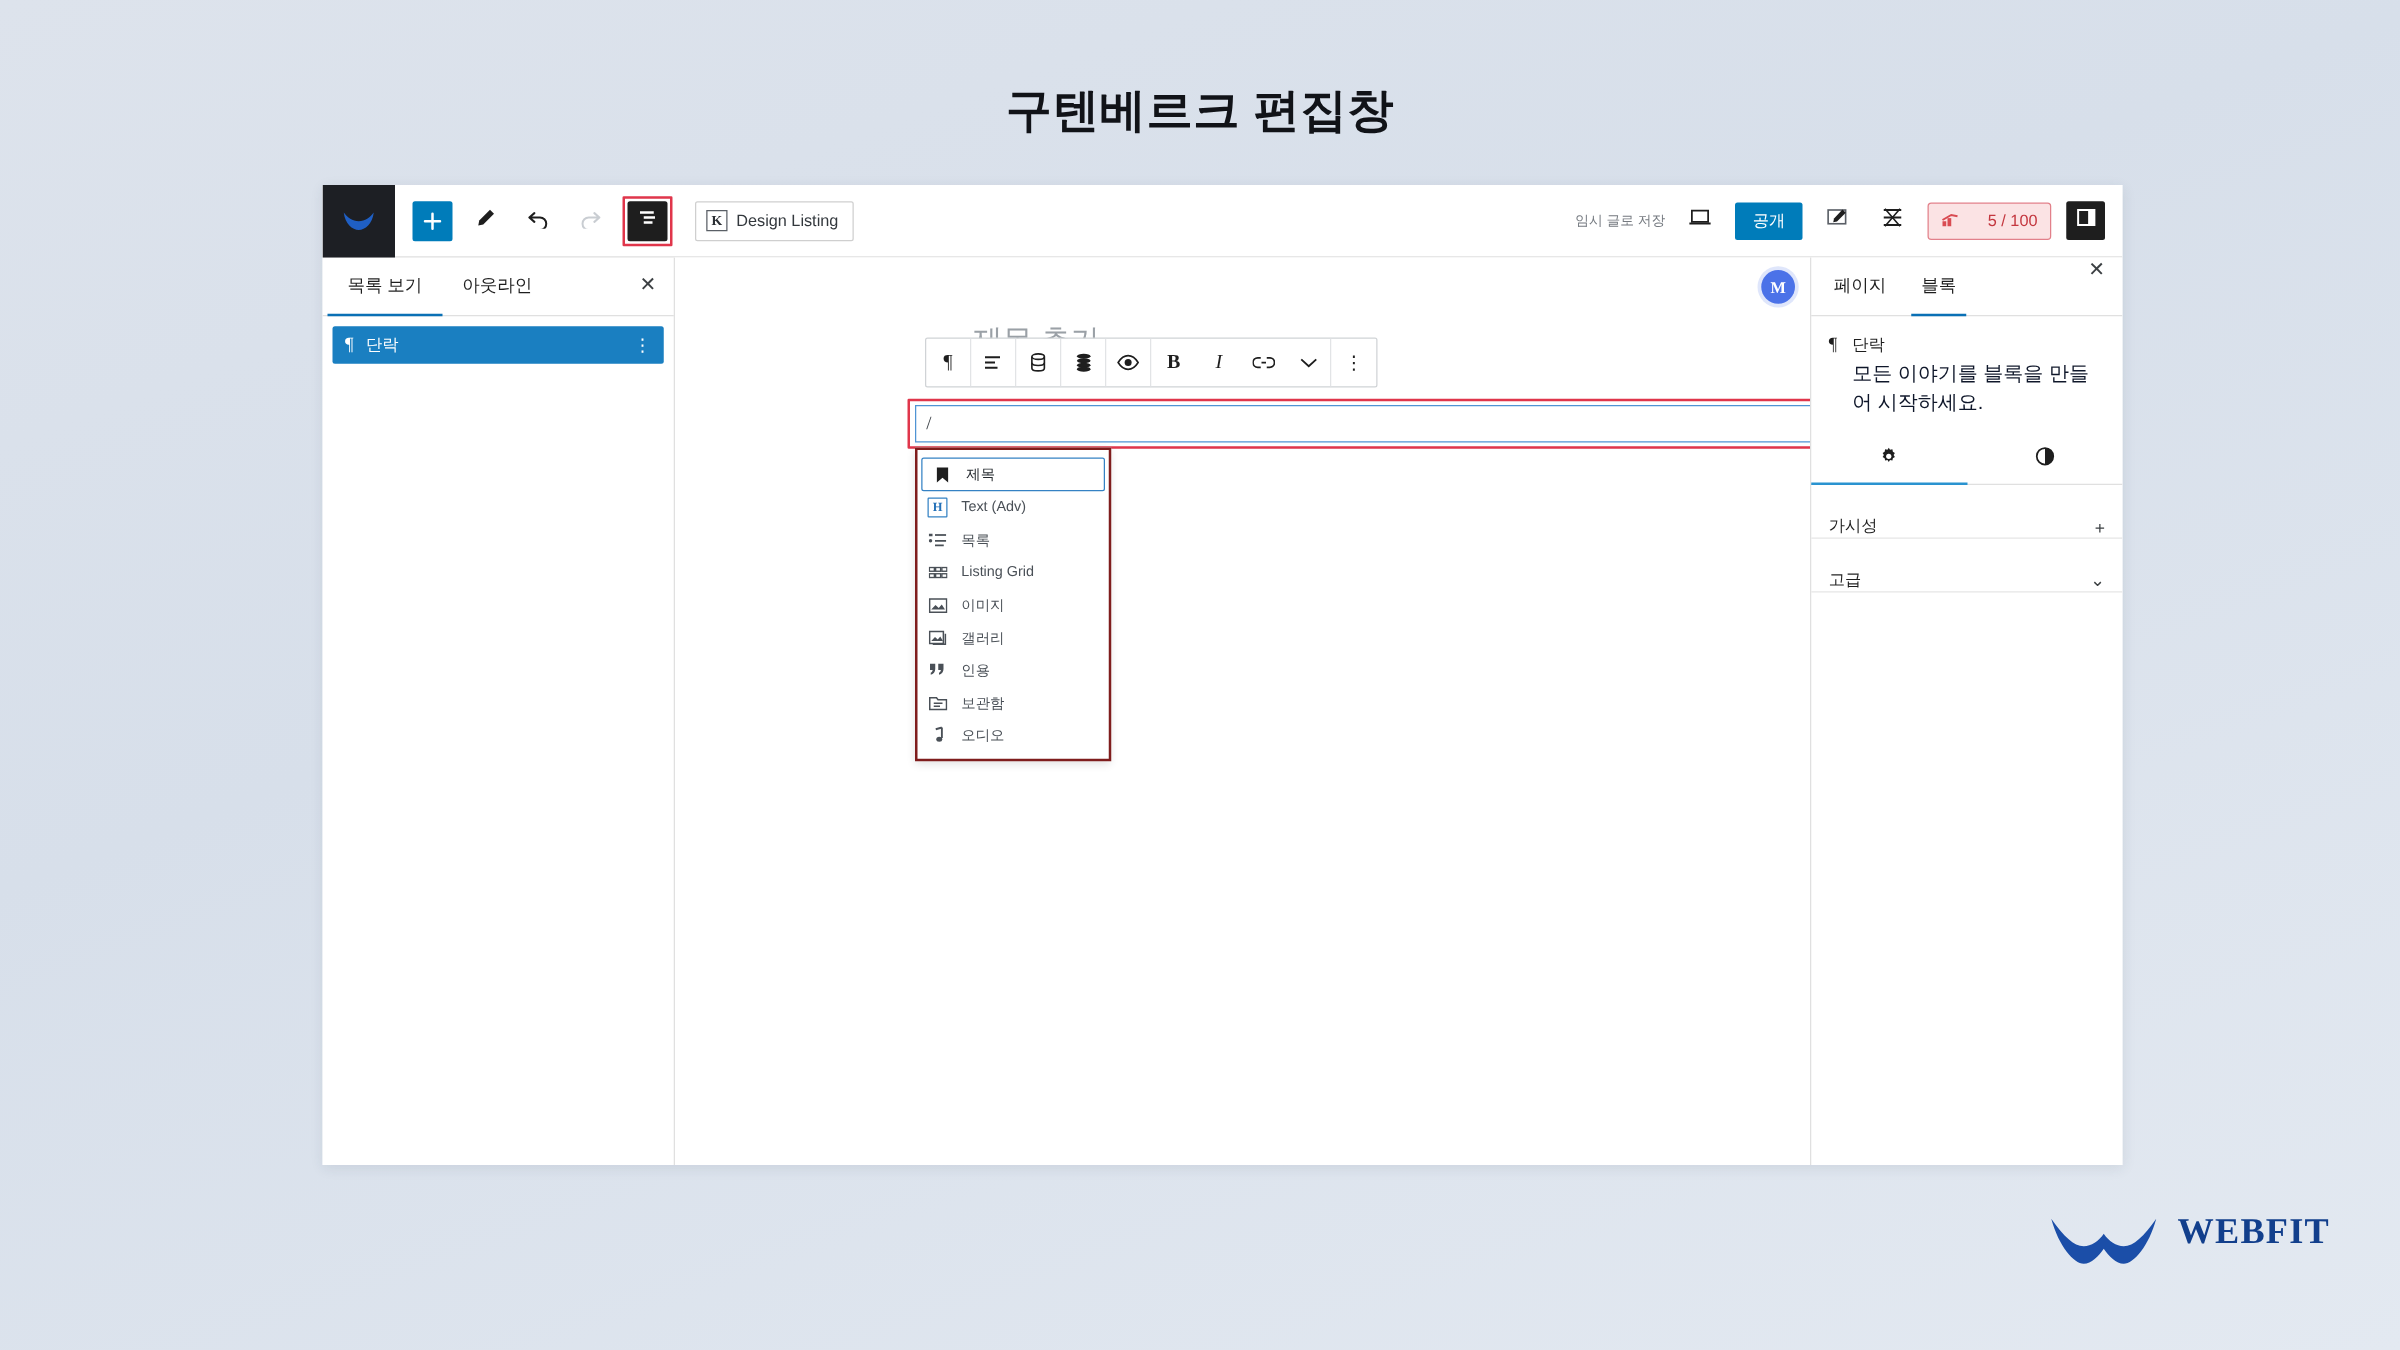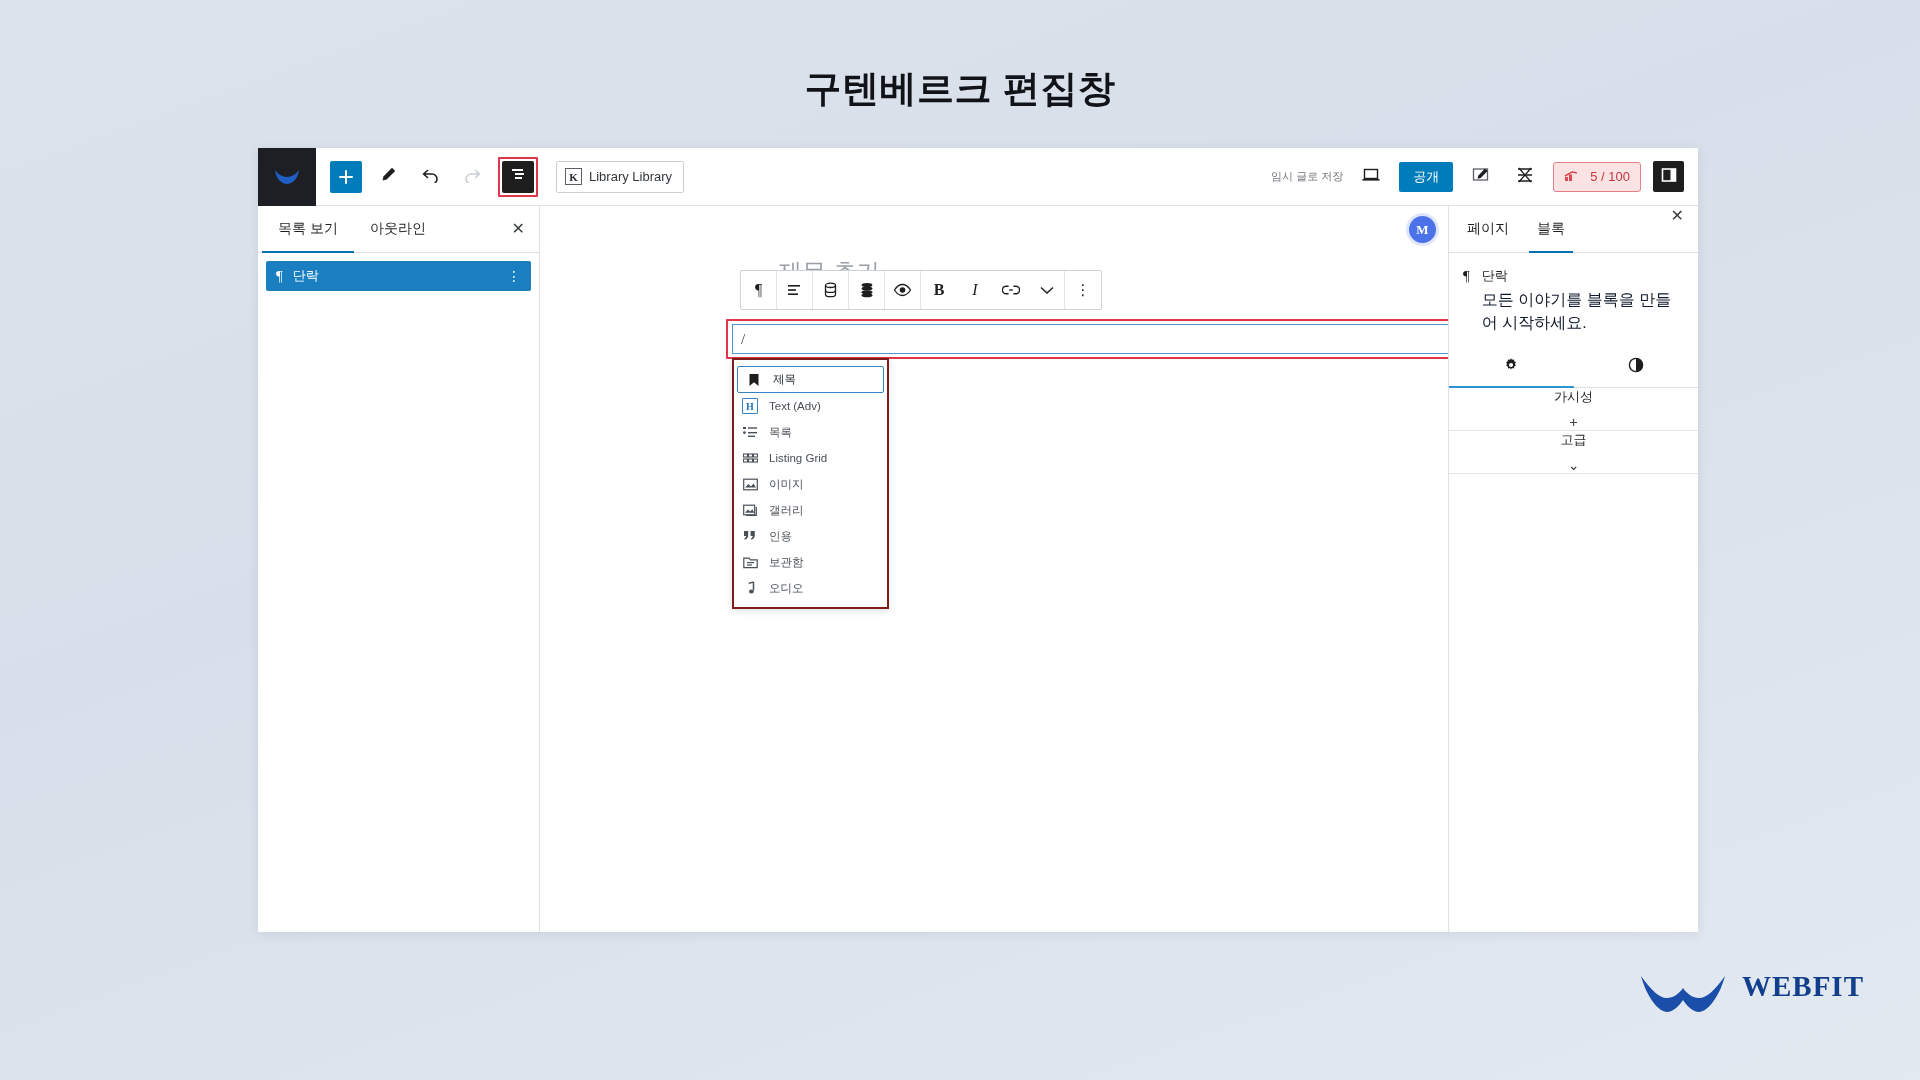--- a/index.html
+++ b/index.html
@@ -81,21 +81,21 @@
     margin-left: auto; display: flex; align-items: center;
     gap: 12px; padding-right: 14px;
   }
   .save-draft { font-size: 11px; color: #757a80; white-space: nowrap; }
   .publish-btn {
     background: #007cba; color: #fff; font-size: 13px;
     height: 30px; padding: 0 14px; border: none; border-radius: 2px;
     display: flex; align-items: center;
   }
   .seo-badge {
-    display: flex; align-items: center; gap: 11px;
+    display: flex; align-items: center; gap: 22px;
     height: 30px; padding: 0 10px;
     background: #fbe3e4; border: 1px solid #e2808a;
     border-radius: 3px; font-size: 13px; color: #c4373f; font-weight: 500;
   }
   .sidebar-toggle {
     width: 31px; height: 31px; background: #1e1e1e;
     display: flex; align-items: center; justify-content: center;
     border-radius: 2px;
   }
 
@@ -244,23 +244,23 @@
   .st-subtab {
     flex: 1; display: flex; align-items: center; justify-content: center;
     position: relative; color: #1e1e1e; font-size: 15px;
   }
   .st-subtab.active::after {
     content: ""; position: absolute; left: 0; right: 0; bottom: -1px;
     height: 2px; background: #2a93d0;
   }
 
   .st-row {
-    display: flex; align-items: center; justify-content: space-between;
+    display: flex; align-items: flex-end; justify-content: space-between;
     height: 43px; padding: 0 14px; border-bottom: 1px solid #e6e6e6;
-    font-size: 13px; color: #1e1e1e; flex-direction: column;
+    font-size: 13px; color: #1e1e1e;
   }
   .st-row .glyph { color: #3c4043; font-size: 14px; }
 
   
   .webfit {
     position: absolute; right: 56px; bottom: 54px;
     display: flex; align-items: flex-start; gap: 13px;
   }
   .webfit-text {
     font-family: "Liberation Serif", serif;
@@ -319,21 +319,21 @@
               <rect x="2" y="3" width="11" height="2" fill="#fff"></rect>
               <rect x="5" y="7" width="9" height="2" fill="#fff"></rect>
               <rect x="5" y="11" width="7" height="2" fill="#fff"></rect>
             </svg>
           </span>
         </div>
       </div>
 
       <div class="design-library">
         <span class="dl-icon">K</span>
-        <span>Library Library</span>
+        <span>Design Listing</span>
       </div>
     </div>
 
     <div class="tb-right">
       <span class="save-draft">임시 글로 저장</span>
 
       <span class="tb-btn">
         <span>
           <svg width="20" height="16" viewBox="0 0 20 16">
             <rect x="3.5" y="2.5" width="13" height="9" fill="none" stroke="#1e1e1e" stroke-width="1.4"></rect>

